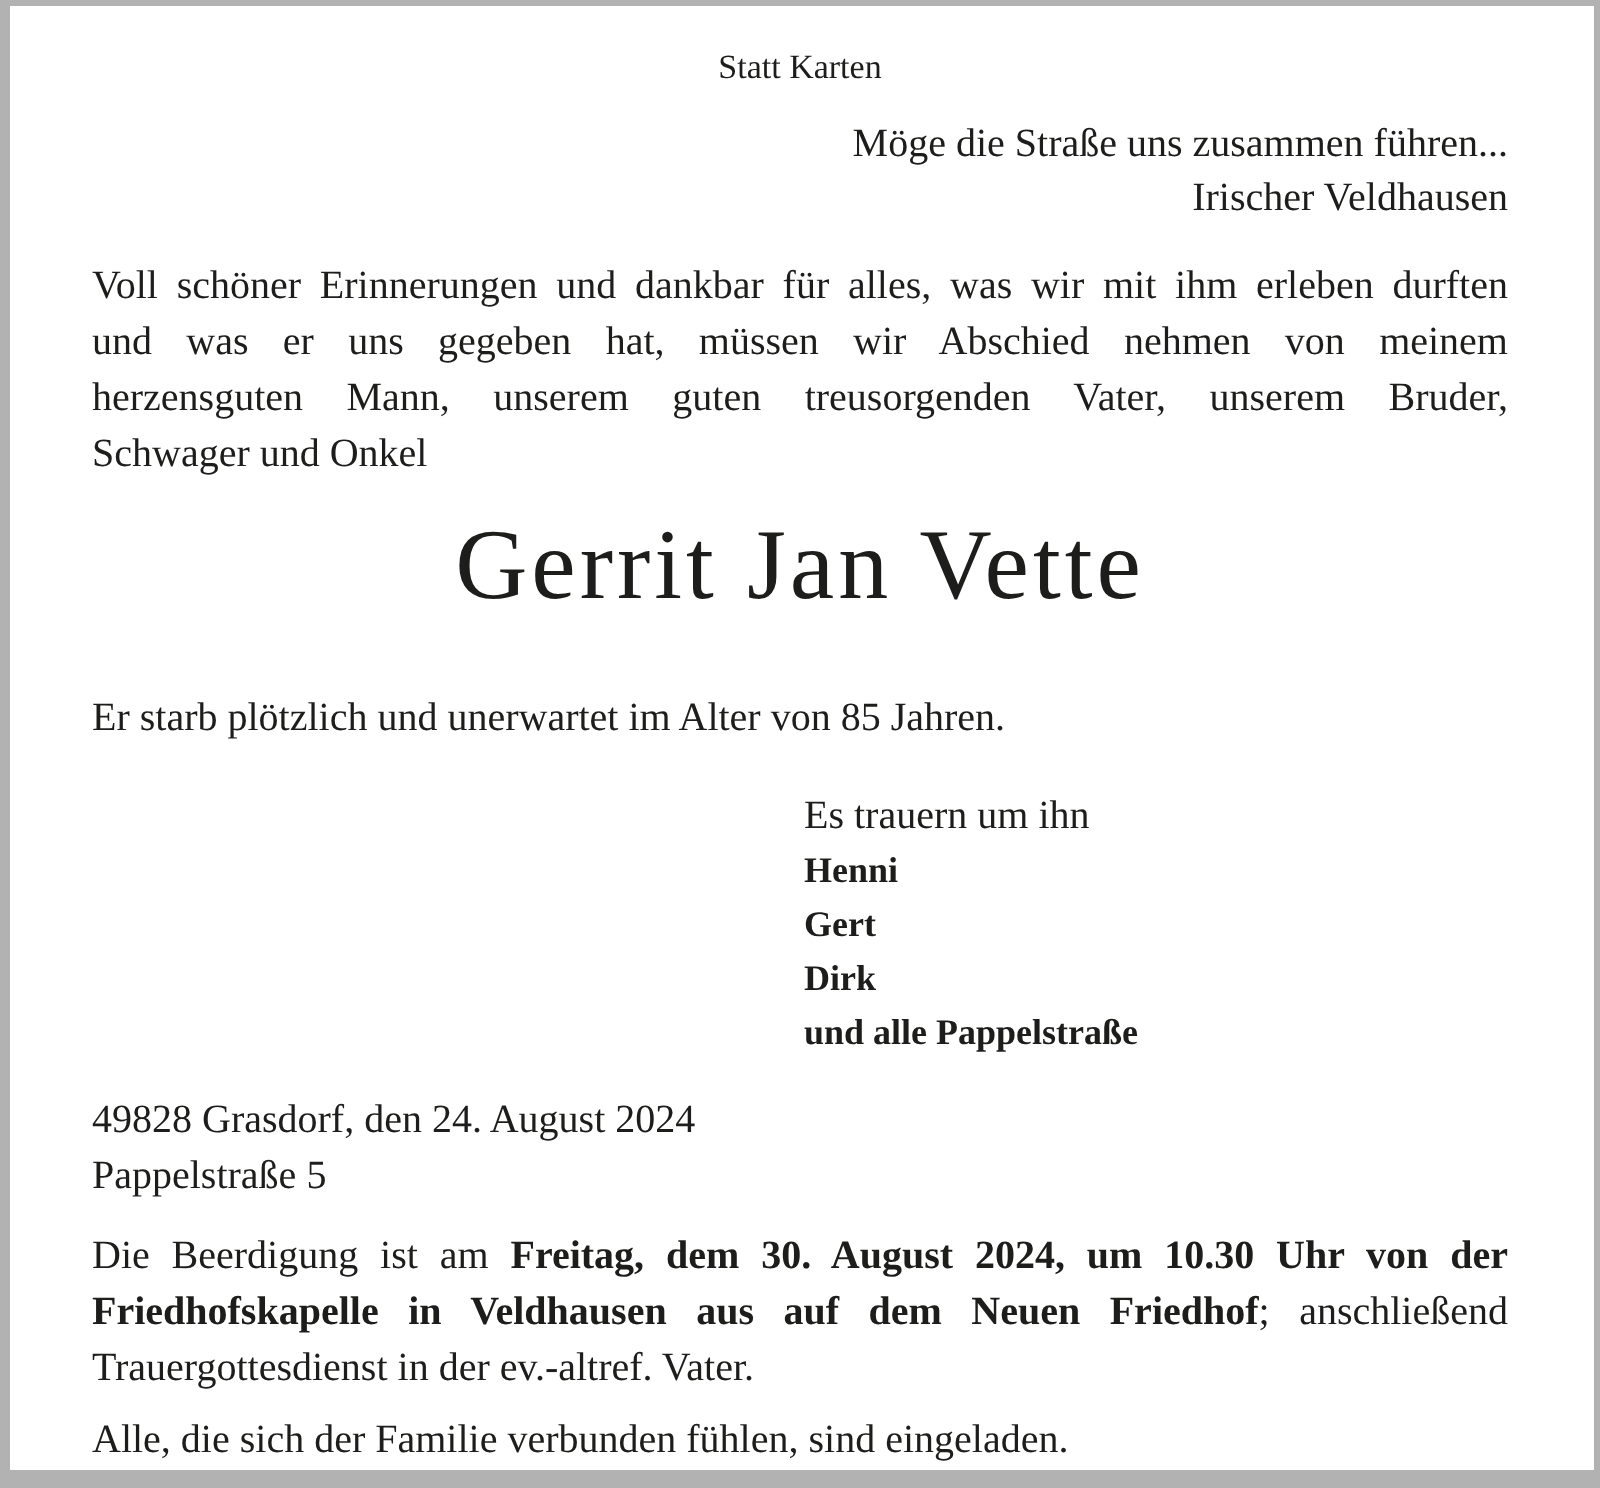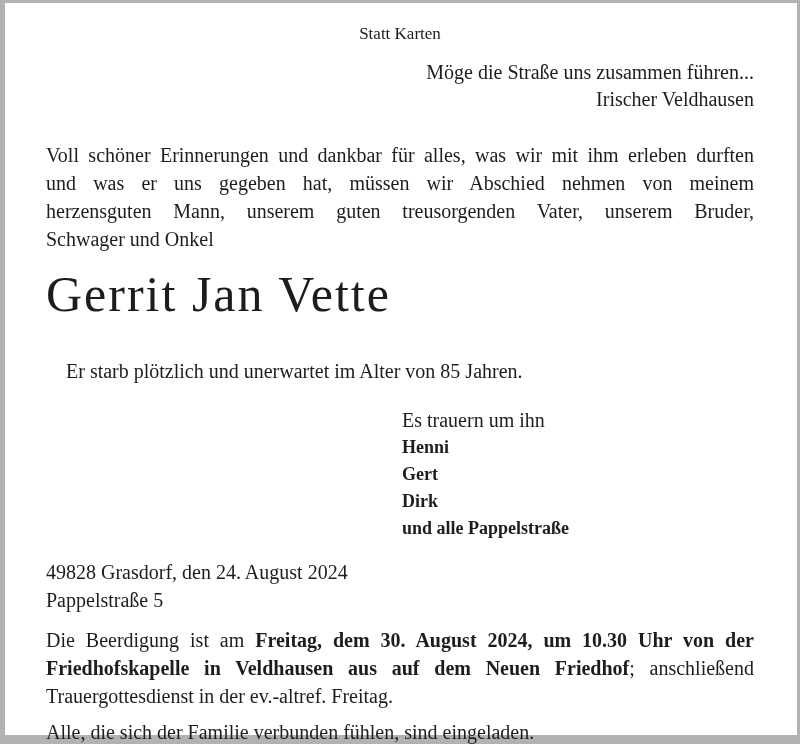--- a/index.html
+++ b/index.html
@@ -28,43 +28,42 @@
     text-align: center;
     font-size: 17px;
     line-height: 22px;
   }
   .quote {
     margin-top: 14px;
     text-align: right;
     line-height: 27px;
   }
   .intro {
-    margin-top: 28px;
+    margin-top: 16px;
     line-height: 28px;
   }
   .jline {
     text-align: justify;
     text-align-last: justify;
     text-justify: inter-word;
   }
   .lline {
     text-align: left;
   }
   .name {
     margin: 10px 0 0 0;
     font-weight: normal;
     font-size: 50px;
     line-height: 62px;
     letter-spacing: 2px;
-    text-align: left;
+    text-align: center;
   }
   .death {
     margin-top: 32px;
     line-height: 28px;
-    margin-left: 20px;
   }
   .mourners {
     margin-top: 22px;
     margin-left: 356px;
     line-height: 27px;
   }
   .mname {
     font-weight: bold;
     font-size: 18px;
   }
@@ -116,18 +115,18 @@
   </div>
 
   <div class="address">
     <div>49828 Grasdorf, den 24. August 2024</div>
     <div>Pappelstraße 5</div>
   </div>
 
   <div class="funeral">
     <div class="jline"><span>Die Beerdigung ist am </span><span class="b">Freitag, dem 30. August 2024, um 10.30 Uhr von der</span></div>
     <div class="jline"><span class="b">Friedhofskapelle in Veldhausen aus auf dem Neuen Friedhof</span><span>; anschließend</span></div>
-    <div class="lline">Trauergottesdienst in der ev.-altref. Freitag.</div>
+    <div class="lline">Trauergottesdienst in der ev.-altref. Vater.</div>
   </div>
 
   <div class="closing">Alle, die sich der Familie verbunden fühlen, sind eingeladen.</div>
 
 </div>
 
 </body></html>

